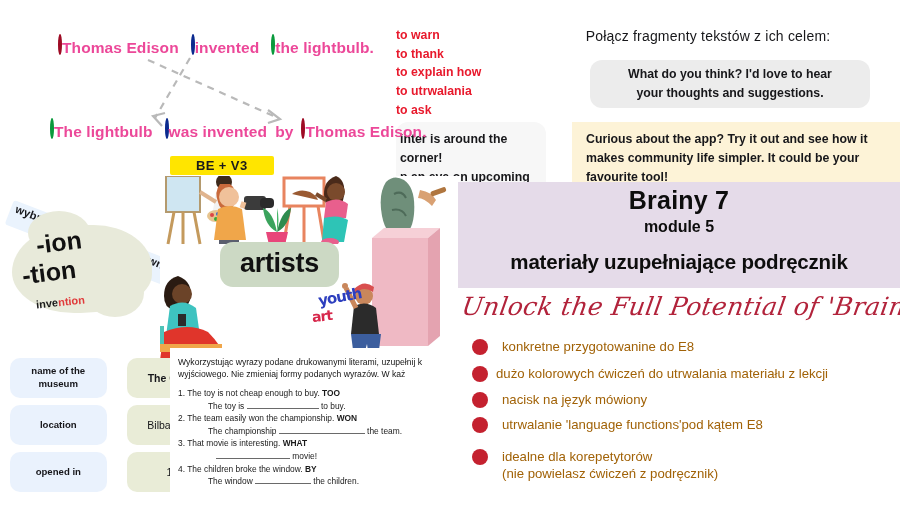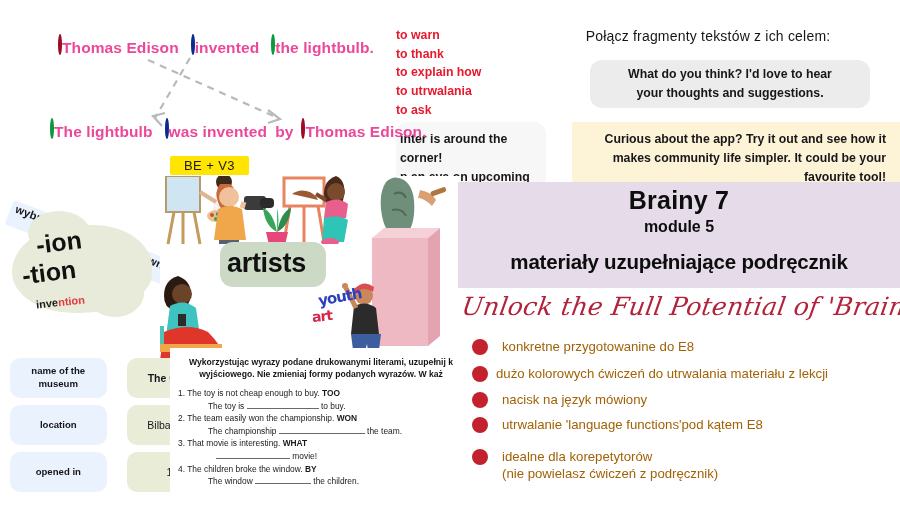--- a/index.html
+++ b/index.html
@@ -15,78 +15,78 @@
   .sent{position:absolute;white-space:nowrap;font-weight:bold;font-size:15.5px;color:#ec4899;letter-spacing:.1px;}
   .chunk{position:relative;display:inline-block;padding:1px 6px;}
   .ring{position:absolute;left:0;top:-3px;right:0;bottom:-3px;border:2.4px solid #000;border-radius:48% 46% 50% 47%/52% 48% 50% 50%;pointer-events:none;}
   .ring.red{border-color:#9e0b24;}
   .ring.blue{border-color:#0b2a8f;}
   .ring.green{border-color:#0a9a3c;}
   .chunk span{position:relative;z-index:2;}
   .plain{display:inline-block;padding:1px 2px;}
   #sent-active{left:12px;top:20px;}
   #sent-passive{left:4px;top:104px;}
-  #bev3{position:absolute;left:130px;top:138px;background:#ffe500;color:#1b1b1b;font-weight:normal;
-        font-size:13px;padding:2px 14px;border-radius:2px;letter-spacing:.4px;}
+  #bev3{position:absolute;left:130px;top:138px;background:#ffe500;color:#1b1b1b;font-weight:bold;
+        font-size:13px;padding:2px 26px;border-radius:2px;letter-spacing:.4px;}
   .arrowsvg{position:absolute;left:0;top:0;width:350px;height:150px;pointer-events:none;}
 
   
   #purposes{position:absolute;left:396px;top:26px;width:120px;text-align:left;
     color:#e8192c;font-weight:bold;font-size:12.3px;line-height:1.52;}
 
   
   #match-heading{position:absolute;left:516px;top:28px;width:384px;text-align:center;
     font-size:14px;color:#17171a;letter-spacing:.2px;white-space:nowrap;}
   .fragcard{position:absolute;font-weight:bold;font-size:12.3px;line-height:1.55;color:#17171a;}
   #frag-gray{left:590px;top:60px;width:280px;height:48px;background:#ececec;border-radius:12px;
      display:flex;align-items:center;justify-content:center;text-align:center;padding:0 12px;box-sizing:border-box;}
   #frag-white{left:396px;top:122px;width:150px;height:62px;background:#f7f7f7;border-radius:12px 12px 0 0;
      padding:8px 2px 0 4px;box-sizing:border-box;overflow:hidden;text-align:left;}
   #frag-yellow{left:572px;top:122px;width:328px;height:62px;background:#fdf3d7;
-     padding:8px 14px 0 14px;box-sizing:border-box;overflow:hidden;text-align:right;}
+     padding:8px 14px 0 14px;box-sizing:border-box;overflow:hidden;text-align:left;}
   .clipline{display:block;}
 
   
   #suffix-banner{position:absolute;left:14px;top:200px;width:168px;height:26px;background:#eaf3fd;
     transform:rotate(21deg);transform-origin:left top;border-radius:3px;}
   #suffix-banner-txt{position:absolute;left:18px;top:203px;width:175px;transform:rotate(21deg);
     transform-origin:left top;font-weight:bold;font-size:11.2px;color:#16161a;white-space:nowrap;
     letter-spacing:.2px;}
   #cloud{position:absolute;left:12px;top:225px;width:140px;height:88px;background:#e8eada;
     border-radius:50% 45% 55% 48%/58% 52% 48% 50%;}
   #cloud:before{content:"";position:absolute;left:16px;top:-14px;width:62px;height:44px;background:#e8eada;border-radius:50%;}
   #cloud:after{content:"";position:absolute;right:8px;top:44px;width:58px;height:48px;background:#e8eada;border-radius:50%;}
   #sfx1{position:absolute;left:36px;top:228px;font-size:25px;font-weight:bold;color:#111;transform:rotate(-7deg);}
   #sfx2{position:absolute;left:22px;top:258px;font-size:25px;font-weight:bold;color:#111;transform:rotate(-7deg);}
   #invention{position:absolute;left:36px;top:296px;font-size:11px;font-weight:bold;color:#1b1b1b;transform:rotate(-6deg);}
   #invention i{font-style:normal;color:#e03b3b;}
 
   
   #collage{position:absolute;left:160px;top:176px;width:300px;height:182px;overflow:hidden;background:#fff;}
   #artists-chip{position:absolute;left:60px;top:66px;background:#ccd9c4;border-radius:13px;
-     padding:6px 20px 8px 7px;font-size:27px;font-weight:bold;color:#111;letter-spacing:-.3px;}
+     padding:6px 20px 8px 20px;font-size:27px;font-weight:bold;color:#111;letter-spacing:-.3px;}
   #graffiti-youth{position:absolute;left:158px;top:112px;font-size:15px;font-weight:bold;color:#2d3fbf;
      transform:rotate(-10deg);font-family:"DejaVu Sans",sans-serif;letter-spacing:-1px;}
   #graffiti-art{position:absolute;left:152px;top:132px;font-size:14px;font-weight:bold;color:#d7274b;
      transform:rotate(-6deg);font-family:"DejaVu Sans",sans-serif;letter-spacing:-1px;}
   .fig{position:absolute;}
 
   
   #museum-table{position:absolute;left:10px;top:358px;width:220px;}
   .mrow{display:flex;gap:20px;margin-bottom:7px;}
   .mkey{width:98px;height:40px;background:#eaf2fd;border-radius:10px;display:flex;align-items:center;
     justify-content:center;text-align:center;font-size:9.6px;font-weight:bold;color:#16161a;line-height:1.35;padding:0 6px;box-sizing:border-box;}
   .mval{width:105px;height:40px;background:#e9ecd7;border-radius:10px;display:flex;align-items:center;
     justify-content:center;text-align:center;font-size:10.5px;font-weight:bold;color:#16161a;line-height:1.35;padding:0 5px;box-sizing:border-box;}
   .mval.plainval{font-weight:normal;}
 
   
   #worksheet{position:absolute;left:170px;top:348px;width:300px;height:158px;background:#fff;
      overflow:hidden;padding:8px 6px 0 8px;box-sizing:border-box;}
-  #ws-instr{font-size:8.6px;font-weight:bold;color:#141414;line-height:1.45;text-align:center;margin-bottom:6px;}
+  #ws-instr{font-size:8.6px;font-weight:normal;color:#141414;line-height:1.45;margin-bottom:6px;}
   .ws-item{font-size:8.4px;color:#1a1a1a;line-height:1.5;}
   .ws-item b{font-weight:bold;}
   .ws-ans{padding-left:30px;font-size:8.4px;color:#1a1a1a;line-height:1.5;}
   .blank{display:inline-block;border-bottom:1px solid #6a6a6a;height:8px;}
 
   
   #brainy-panel{position:absolute;left:458px;top:182px;width:442px;height:106px;background:#e5dbe9;}
   #brainy-title{position:absolute;left:458px;top:186px;width:442px;text-align:center;font-size:25px;
     font-weight:bold;color:#0d0d0d;letter-spacing:.2px;}
   #brainy-module{position:absolute;left:458px;top:218px;width:442px;text-align:center;font-size:16px;

